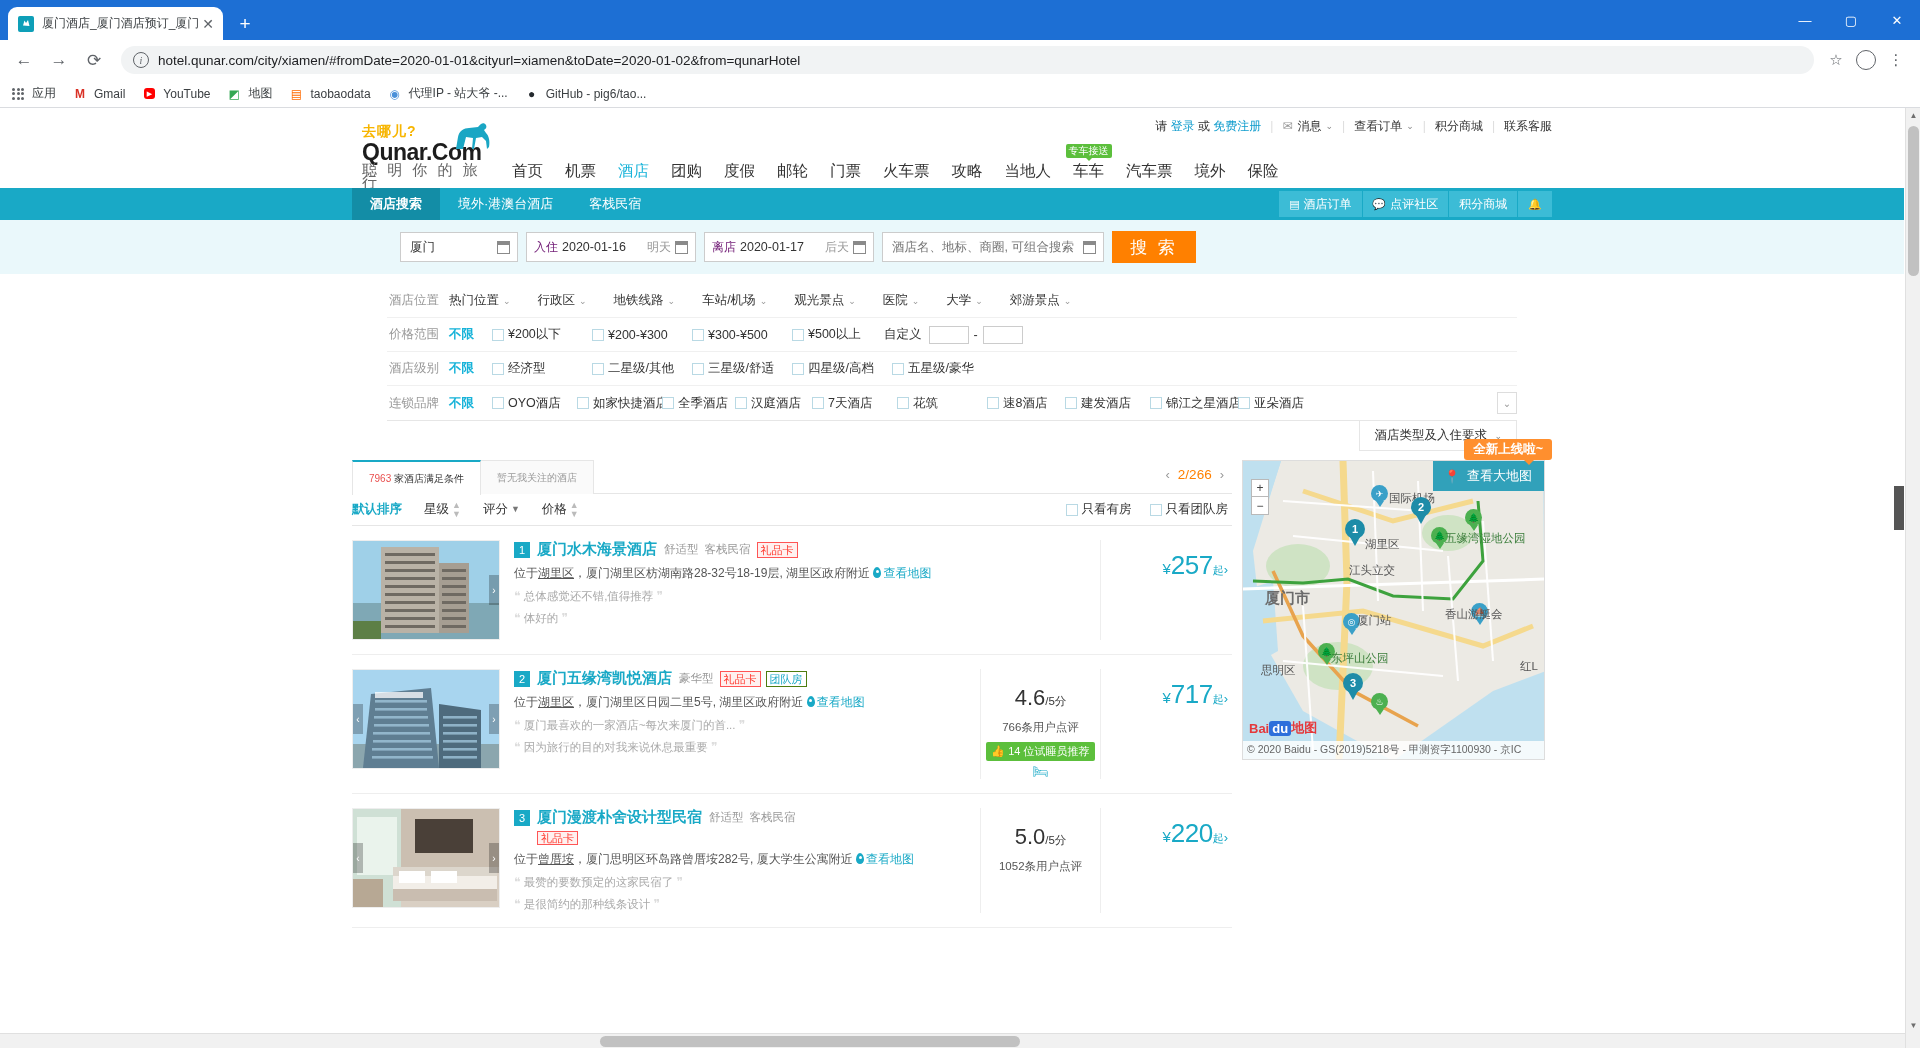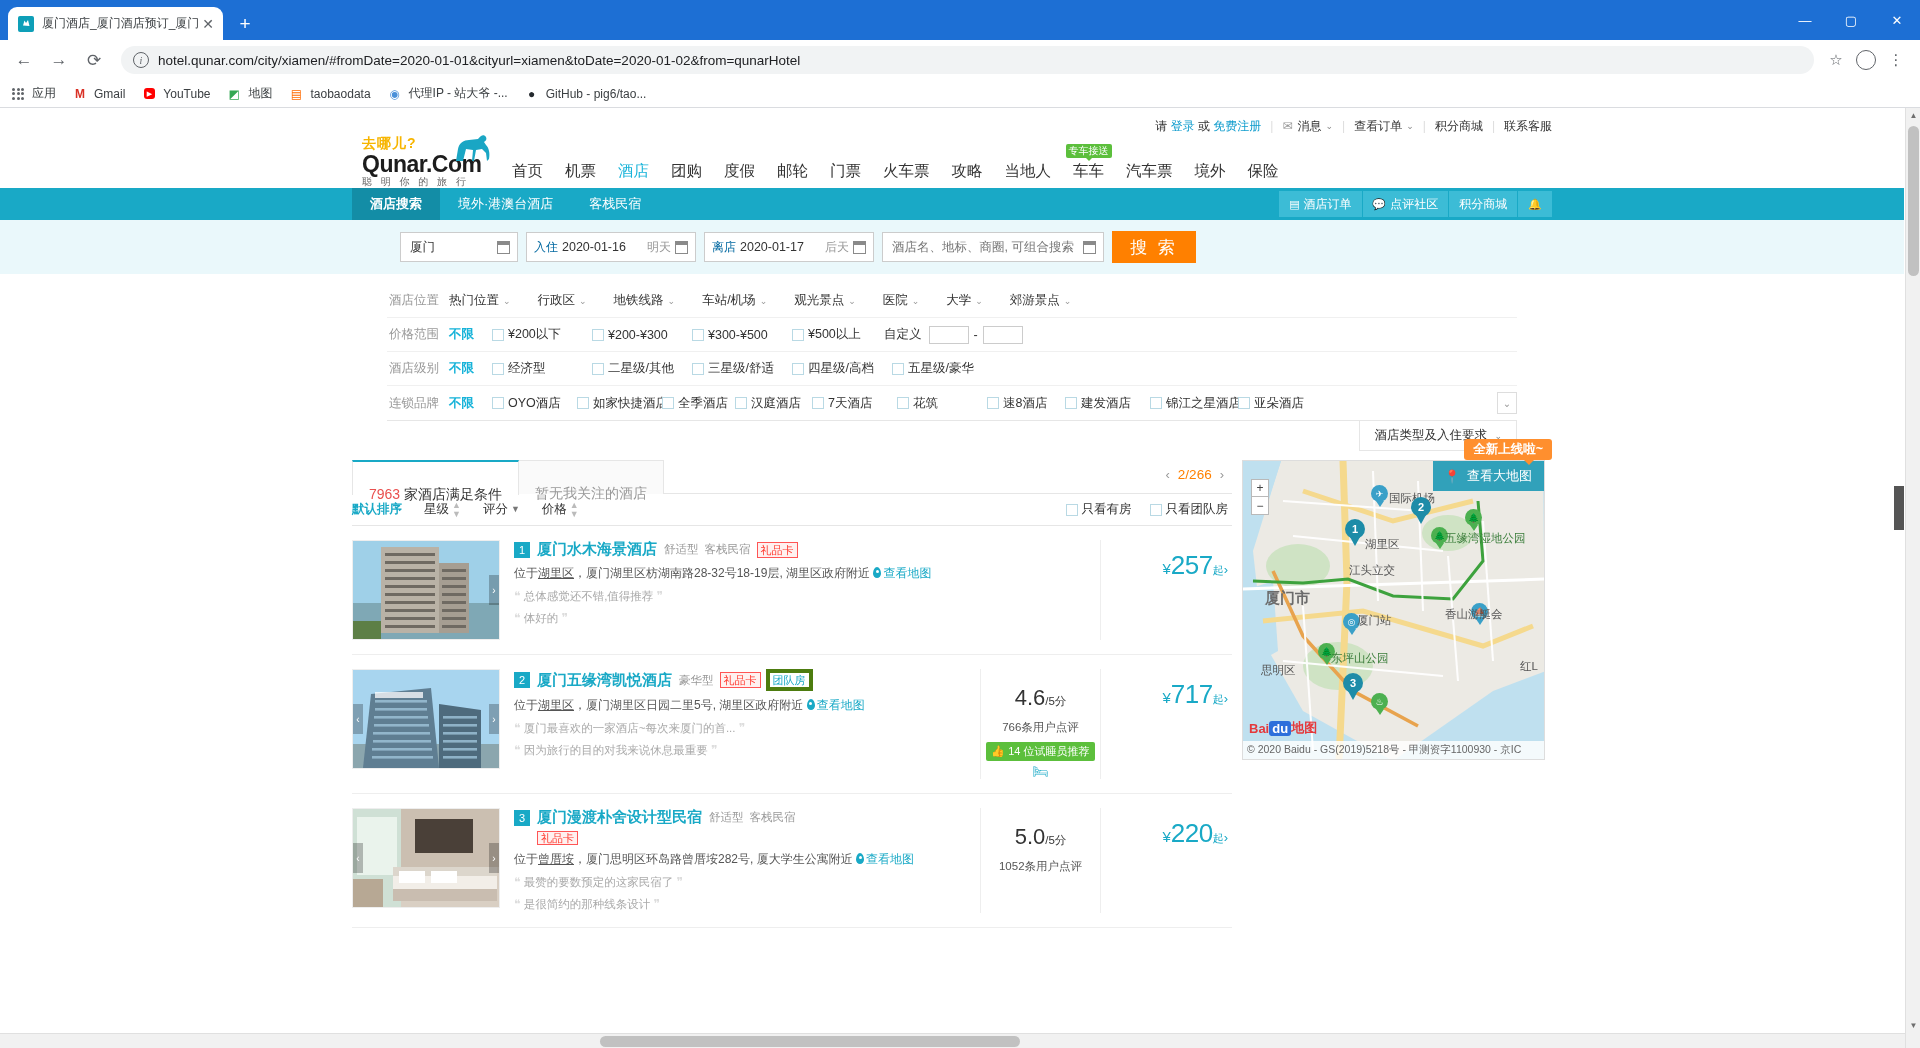--- a/index.html
+++ b/index.html
@@ -100,21 +100,21 @@
   .topbar .cell { display:flex; align-items:center; }
   .caret { display:inline-block; margin-left:4px; font-size:9px; color:#888; }
   .mail-ico { margin-right:5px; color:#999; font-size:12px; }
 
   
   .header { display:flex; align-items:flex-end; height:52px; position:relative; }
   .logo { width:130px; position:relative; margin-left:10px; }
   .logo-top { font-size:14px; color:#f7b500; font-weight:bold; letter-spacing:1px;
     position:relative; height:17px; }
   .logo-main { font-size:23px; font-weight:bold; color:#1c1c1c; letter-spacing:-.5px; line-height:24px; }
-  .logo-sub { font-size:10px; color:#666; letter-spacing:3px; line-height:12px; }
+  .logo-sub { font-size:15px; color:#666; letter-spacing:3px; line-height:12px; }
   .camel { position:absolute; right:-4px; top:-4px; width:48px; height:34px; }
 
   .mainnav { display:flex; align-items:flex-end; margin-left:20px; padding-bottom:6px; }
   .mainnav a { font-size:15.5px; color:#333; text-decoration:none; margin-right:22px;
     position:relative; white-space:nowrap; }
   .mainnav a.active { color:#17b3d9; }
   .nav-badge {
     position:absolute; top:-17px; left:50%; transform:translateX(-50%);
     background:#5cbf3c; color:#fff; font-size:10px; padding:1px 3px;
     border-radius:2px; white-space:nowrap; line-height:12px;
@@ -145,21 +145,21 @@
   .fld { background:#fff; border:1px solid #ccc; height:30px; display:flex; align-items:center;
     padding:0 7px; margin-right:8px; position:relative; }
   .fld input { border:none; outline:none; font-size:12.5px; color:#333; height:28px;
     background:transparent; font-family:inherit; width:100%; }
   .fld .ph-grey { color:#999; }
   .fld-city { width:118px; }
   .fld-date { width:170px; }
   .fld-kw { width:222px; }
   .cal-ico { width:13px; height:13px; border:1px solid #8a8a8a; position:relative; flex:none; }
   .cal-ico::before{ content:""; position:absolute; left:0; right:0; top:0; height:3px; background:#8a8a8a; }
-  .date-prefix { font-size:12px; color:#0369a1; margin-right:4px; white-space:nowrap; }
+  .date-prefix { font-size:12px; color:#701a75; margin-right:4px; white-space:nowrap; }
   .date-val { font-size:12.5px; color:#333; flex:1; white-space:nowrap; }
   .date-hint { font-size:12px; color:#999; margin-right:4px; white-space:nowrap; }
   .searchbtn { background:#ff8000; color:#fff; font-size:17px; width:84px; height:32px;
     border:none; letter-spacing:3px; cursor:pointer; font-family:inherit; }
 
   
   .filters { width:1130px; margin:0 auto; margin-top:10px; border-bottom:1px solid #e6e6e6; }
   .frow { display:flex; align-items:center; min-height:34px; border-bottom:1px solid #f0f0f0;
     padding:3px 0; position:relative; }
   .frow:last-child { border-bottom:none; }
@@ -176,21 +176,21 @@
   .typebar { width:1130px; margin:0 auto; display:flex; justify-content:flex-end; }
   .typebtn { border:1px solid #e6e6e6; border-top:none; background:#fff; font-size:12.5px;
     color:#333; padding:6px 14px; }
 
   
   .content { width:1200px; margin:0 auto; display:flex; margin-top:9px; position:relative; }
   .left { width:880px; }
   .right { width:310px; margin-left:10px; position:relative; }
 
   .tabs { display:flex; border-bottom:1px solid #e6e6e6; position:relative; height:34px; }
-  .rtab { height:34px; line-height:33px; padding:16px 16px; font-size:14px; border:1px solid #e6e6e6;
+  .rtab { height:34px; line-height:33px; padding:0 16px; font-size:10px; border:1px solid #e6e6e6;
     border-bottom:none; background:#fafafa; color:#999; margin-right:-1px; }
   .rtab.active { background:#fff; color:#333; border-top:2px solid #19a9c6; height:35px;
     position:relative; z-index:2; }
   .rtab .cnt { color:#e9504f; }
   .pager { position:absolute; right:8px; top:7px; display:flex; align-items:center;
     font-size:13px; color:#999; }
   .pager .pgnum { color:#ff8000; margin:0 8px; font-size:13.5px; }
   .pager .arw { color:#999; font-size:13px; cursor:pointer; }
 
   .sortbar { display:flex; align-items:center; height:32px; border-bottom:1px solid #e6e6e6;
@@ -212,21 +212,21 @@
     display:flex; align-items:center; justify-content:center; }
   .h-img .imgnav.l { left:0; } .h-img .imgnav.r { right:0; }
   .h-info { flex:1; min-width:0; }
   .h-title-row { display:flex; align-items:center; flex-wrap:wrap; }
   .h-rank { background:#19a9c6; color:#fff; font-size:11px; width:16px; height:16px;
     display:flex; align-items:center; justify-content:center; margin-right:7px; flex:none; }
   .h-name { font-size:15px; color:#19a9c6; font-weight:bold; margin-right:7px; }
   .h-type { font-size:11.5px; color:#999; margin-right:6px; }
   .h-tag-red { background:#fff; border:1px solid #ff5555; color:#ff3b30; font-size:11px;
     padding:0 3px; margin-right:5px; line-height:14px; background:#fff1f0; }
-  .h-tag-blue { background:#fff; border:4px solid #4d7c0f; color:#19a9c6; font-size:11px;
+  .h-tag-blue { background:#fff; border:1px solid #4d7c0f; color:#19a9c6; font-size:11px;
     padding:0 3px; line-height:14px; }
   .h-addr { font-size:12px; color:#555; line-height:19px; margin-top:5px; max-width:430px; }
   .h-addr u { text-decoration:underline; }
   .h-maplink { color:#19a9c6; text-decoration:none; white-space:nowrap; }
   .pin { display:inline-block; width:8px; height:11px; background:#19a9c6; position:relative;
     border-radius:50% 50% 50% 50%/60% 60% 40% 40%; vertical-align:-1px; margin-right:2px; }
   .pin::after{ content:""; position:absolute; left:2.5px; top:2.5px; width:3px; height:3px;
     background:#fff; border-radius:50%; }
   .h-quote { font-size:11.5px; color:#aaa; margin-top:5px; line-height:17px; }
   .qm { color:#ddd; font-size:12px; }

